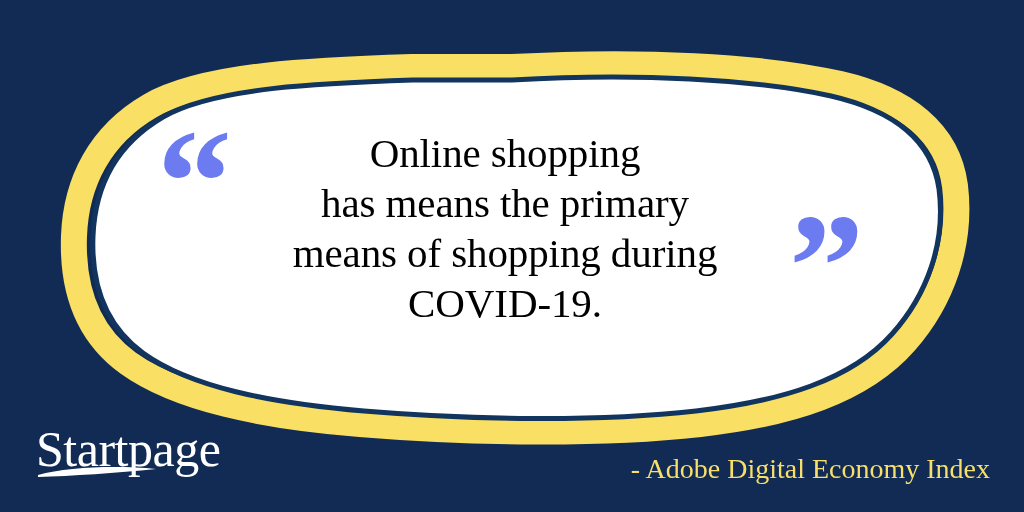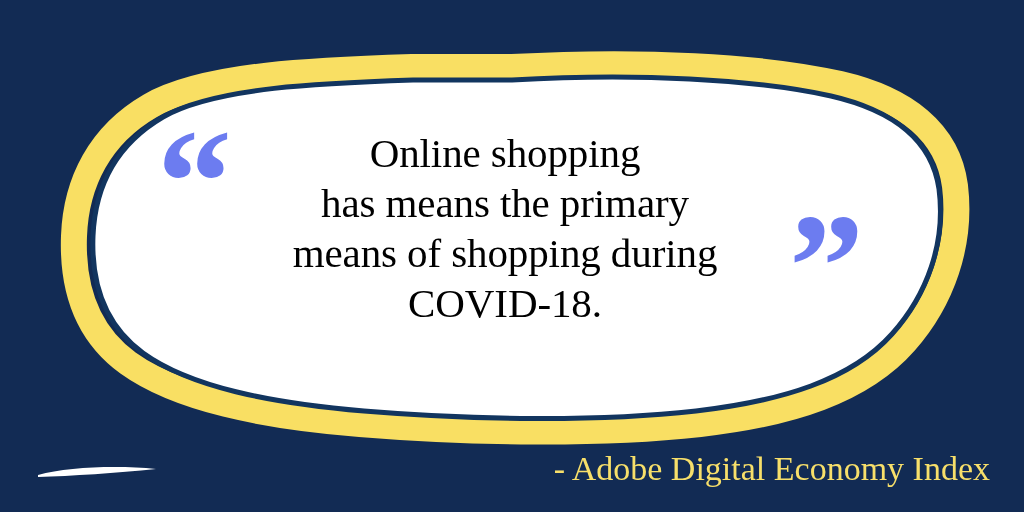--- a/index.html
+++ b/index.html
@@ -79,21 +79,21 @@
     width: 120px;
     height: 14px;
   }
 
   
   #attribution {
     position: absolute;
     right: 34px;
     top: 452px;
     color: #f7df6a;
-    font-size: 34px;
+    font-size: 28px;
     line-height: 34px;
     white-space: nowrap;
   }
 </style>
 </head>
 <body>
 
 <div id="stage">
 
   <svg id="bubble-svg" viewBox="0 0 1024 512" aria-hidden="true">
@@ -122,26 +122,27 @@
              C 215 87, 324 83, 413 80
              Z" fill="#ffffff" stroke="#12355f" stroke-width="5" stroke-linejoin="round" stroke-linecap="round"></path>
   </svg>
 
   <span class="quote-glyph" id="quote-open">“</span>
 
   <div id="quote-block">
     <span class="qline">Online shopping</span>
     <span class="qline">has means the primary</span>
     <span class="qline">means of shopping during</span>
-    <span class="qline">COVID-18.</span>
+    <span class="qline">COVID-19.</span>
   </div>
 
   <span class="quote-glyph" id="quote-close">”</span>
 
   <div id="logo">
+    <span id="logo-word">Startpage</span>
     <svg id="logo-swoosh" viewBox="0 0 120 14" aria-hidden="true">
       <path d="M 1 11 C 30 3, 80 1, 119 5 C 80 9, 34 12, 1 13 Z" fill="#ffffff"></path>
     </svg>
   </div>
 
   <div id="attribution">- Adobe Digital Economy Index</div>
 
 </div>
 
 </body></html>

